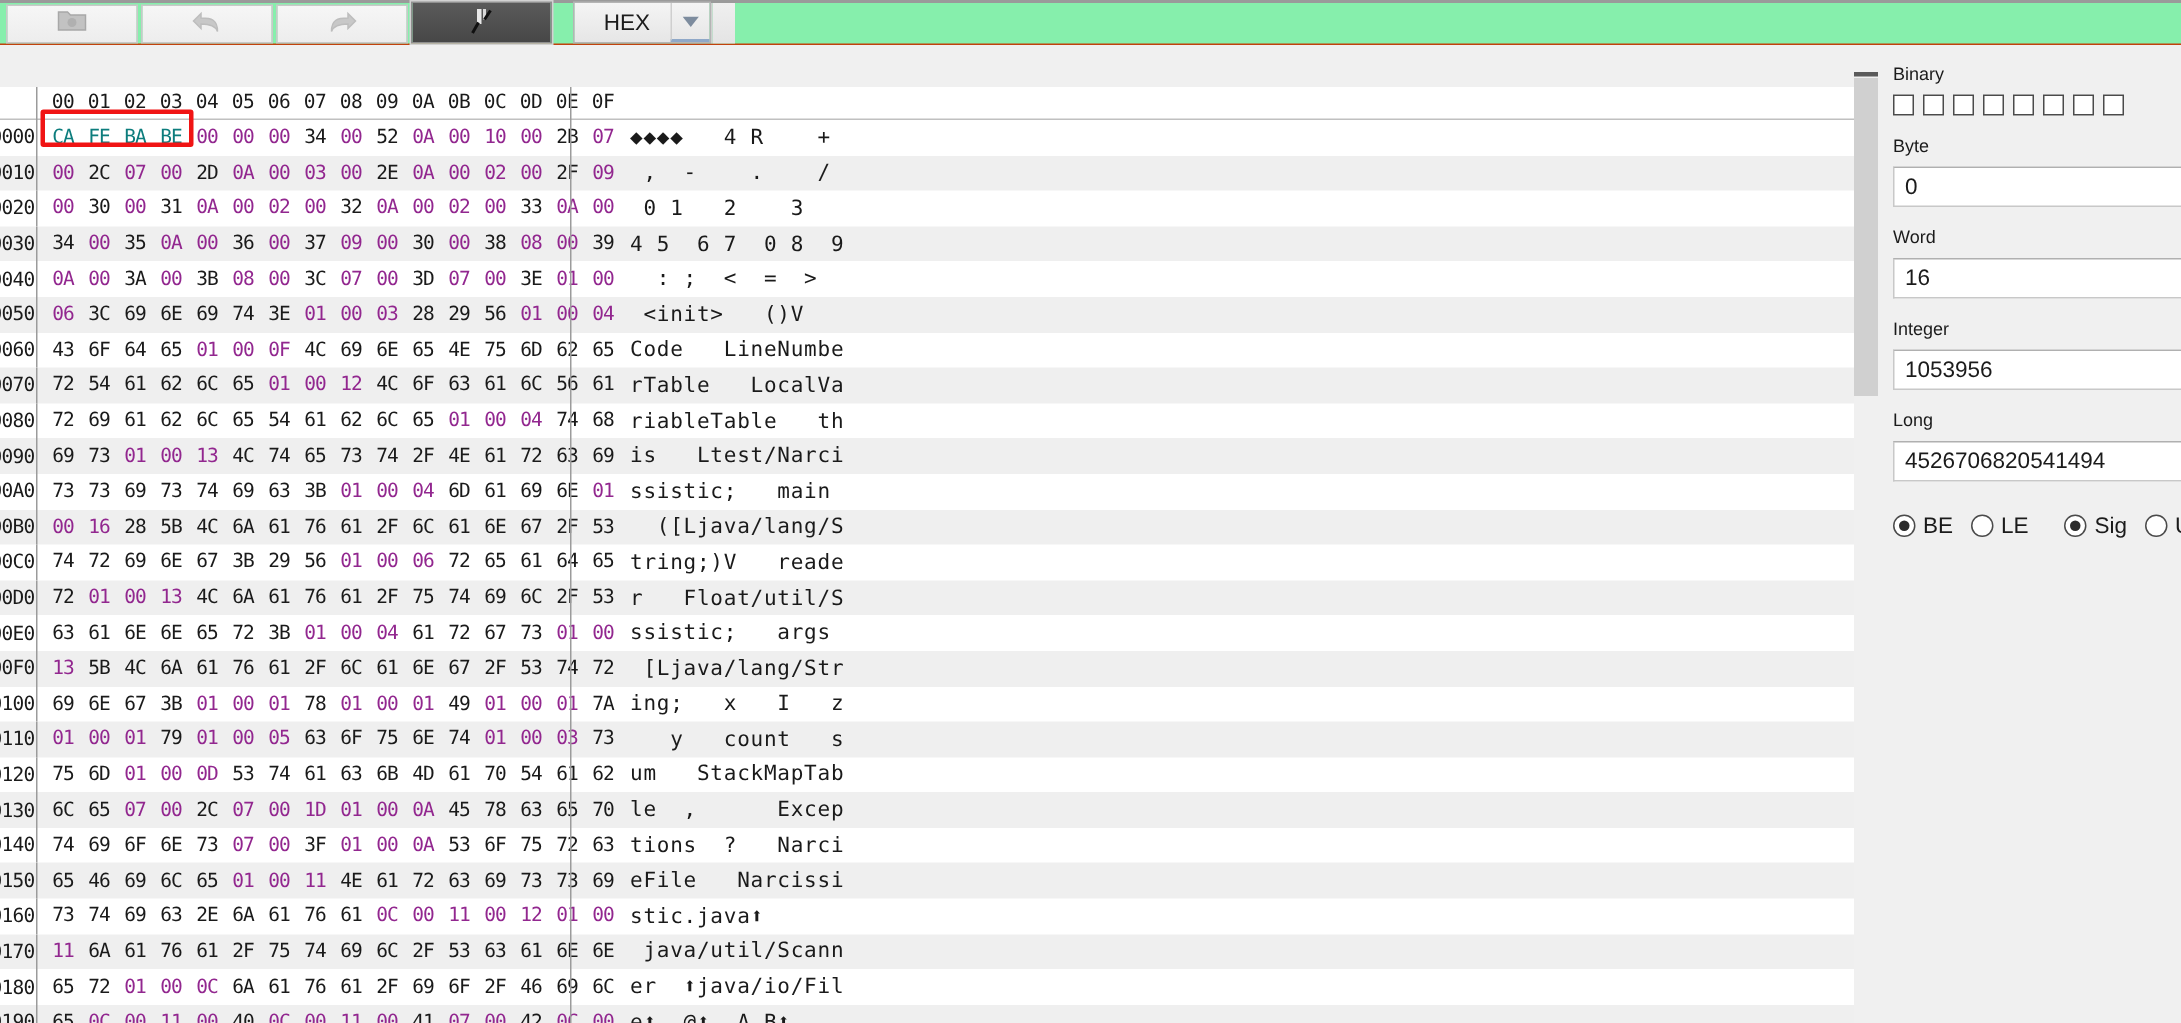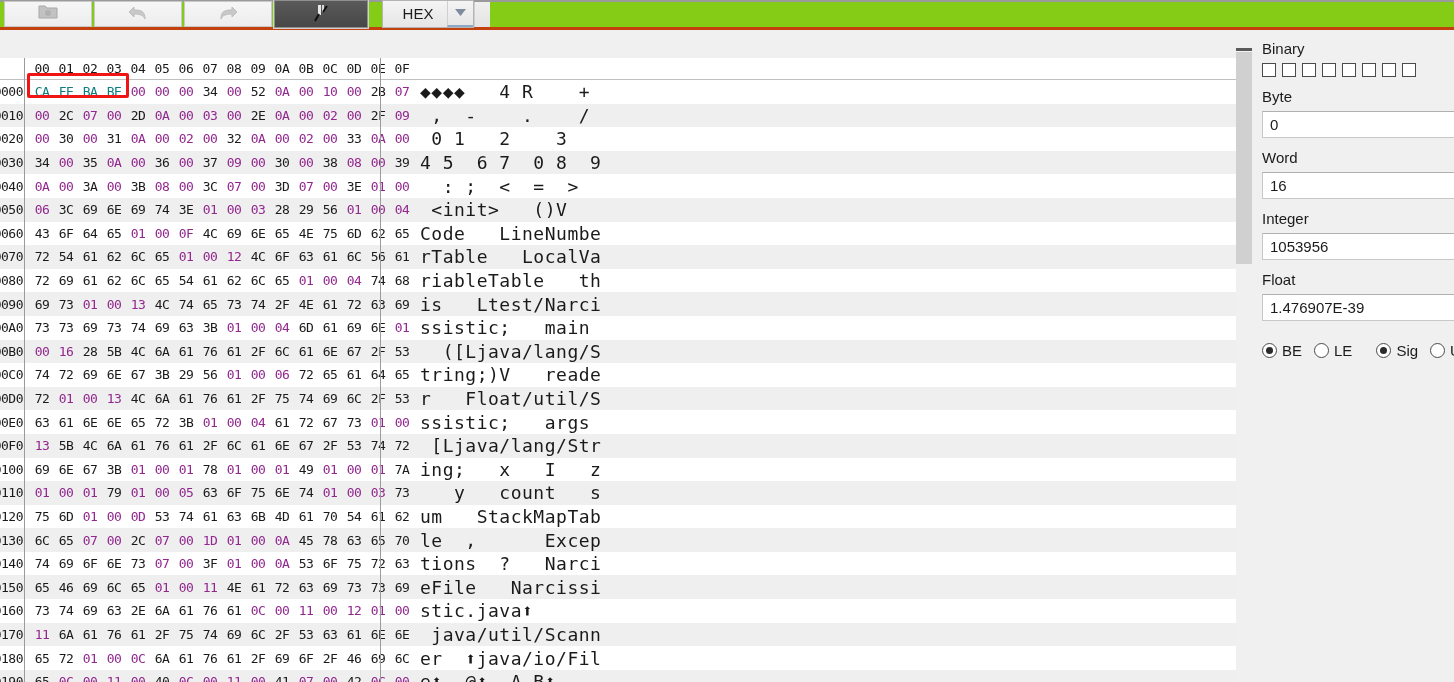--- a/index.html
+++ b/index.html
@@ -8,23 +8,23 @@
     width: 1454px; height: 682px;
     overflow: hidden;
     background: #f0f0f0;
     font-family: "Liberation Sans", sans-serif;
   }
   #app { position: relative; width: 1454px; height: 682px; }
 
   
   #toolbar {
     position: absolute; left: 0; top: 0; width: 1454px; height: 30px;
-    background: #84cc16;
-    border-bottom: 3px solid #c2410c;
-    display: flex; align-items: center;
+    background: #86efac;
+    border-bottom: 1px solid #c2410c;
+    display: flex; align-items: flex-end;
   }
   #toolbar::before{
     content:""; position:absolute; left:0; top:0; width:100%; height:2px;
     background:#9a9a9a;
   }
   .tb-btn {
     width: 88px; height: 26px; margin-left: 2px;
     background: linear-gradient(#f6f6f6,#ededed);
     border: 1px solid #c8c8c8;
     display: flex; align-items: center; justify-content: center;
@@ -90,21 +90,21 @@
   .vbar { width: 1px; background: #9b9b9b; align-self: stretch; }
   .bytes { display: flex; padding-left: 5px; }
   .bytes span {
     width: 24px; text-align: center; font-size: 13px;
     letter-spacing: -0.6px;
   }
   .b-print { color: #1a1a1a; }
   .b-ctrl  { color: #92278f; }
   .b-sel   { color: #0d7d7d; }
   .ascii {
-    margin-left: 6px; font-size: 18px; color: #1a1a1a;
+    margin-left: 6px; font-size: 14px; color: #1a1a1a;
     white-space: pre; letter-spacing: 0.5px;
   }
   #asciisep {
     position: absolute; left: 380px; top: 0; width: 1px; height: 652px;
     background: #9b9b9b;
   }
   #selbox {
     position: absolute; left: 18px; top: 22px;
     width: 96px; height: 33px;
     border: 3px solid #f01414; border-radius: 2px;
@@ -124,21 +124,21 @@
     position:absolute; left:1236px; top:48px; width:18px; height:3px;
     background:#5a5a5a;
   }
 
   
   #inspector {
     position: absolute; left: 1252px; top: 30px; width: 202px; height: 652px;
     background: #f0f0f0; padding: 10px 0 0 10px;
   }
   .ins-label {
-    font-size: 15px; color: #1b1b1b; margin: 0 0 5px 0; line-height: 18px;
+    font-size: 12px; color: #1b1b1b; margin: 0 0 5px 0; line-height: 18px;
   }
   .ins-group { margin-bottom: 11px; }
   .bits { display: flex; gap: 6px; margin-bottom: 3px; }
   .bitbox {
     width: 14px; height: 14px; background: #fff;
     border: 1px solid #4a4a4a;
   }
   .ins-input {
     height: 27px; width: 212px;
     background: #ffffff; border: 1px solid #c8c8c8;
@@ -867,22 +867,22 @@
         </div>
         <div class="ins-group">
           <div class="ins-label">Word</div>
           <div class="ins-input">16</div>
         </div>
         <div class="ins-group">
           <div class="ins-label">Integer</div>
           <div class="ins-input">1053956</div>
         </div>
         <div class="ins-group">
-          <div class="ins-label">Float</div>
-          <div class="ins-input">1.476907E-39</div>
+          <div class="ins-label">Long</div>
+          <div class="ins-input">4526706820541494</div>
         </div>
       </div>
 
     <div id="radios">
       <div class="ritem">
         <span class="radio on"></span>
         <span>BE</span>
       </div>
       <div class="ritem">
         <span class="radio"></span>

